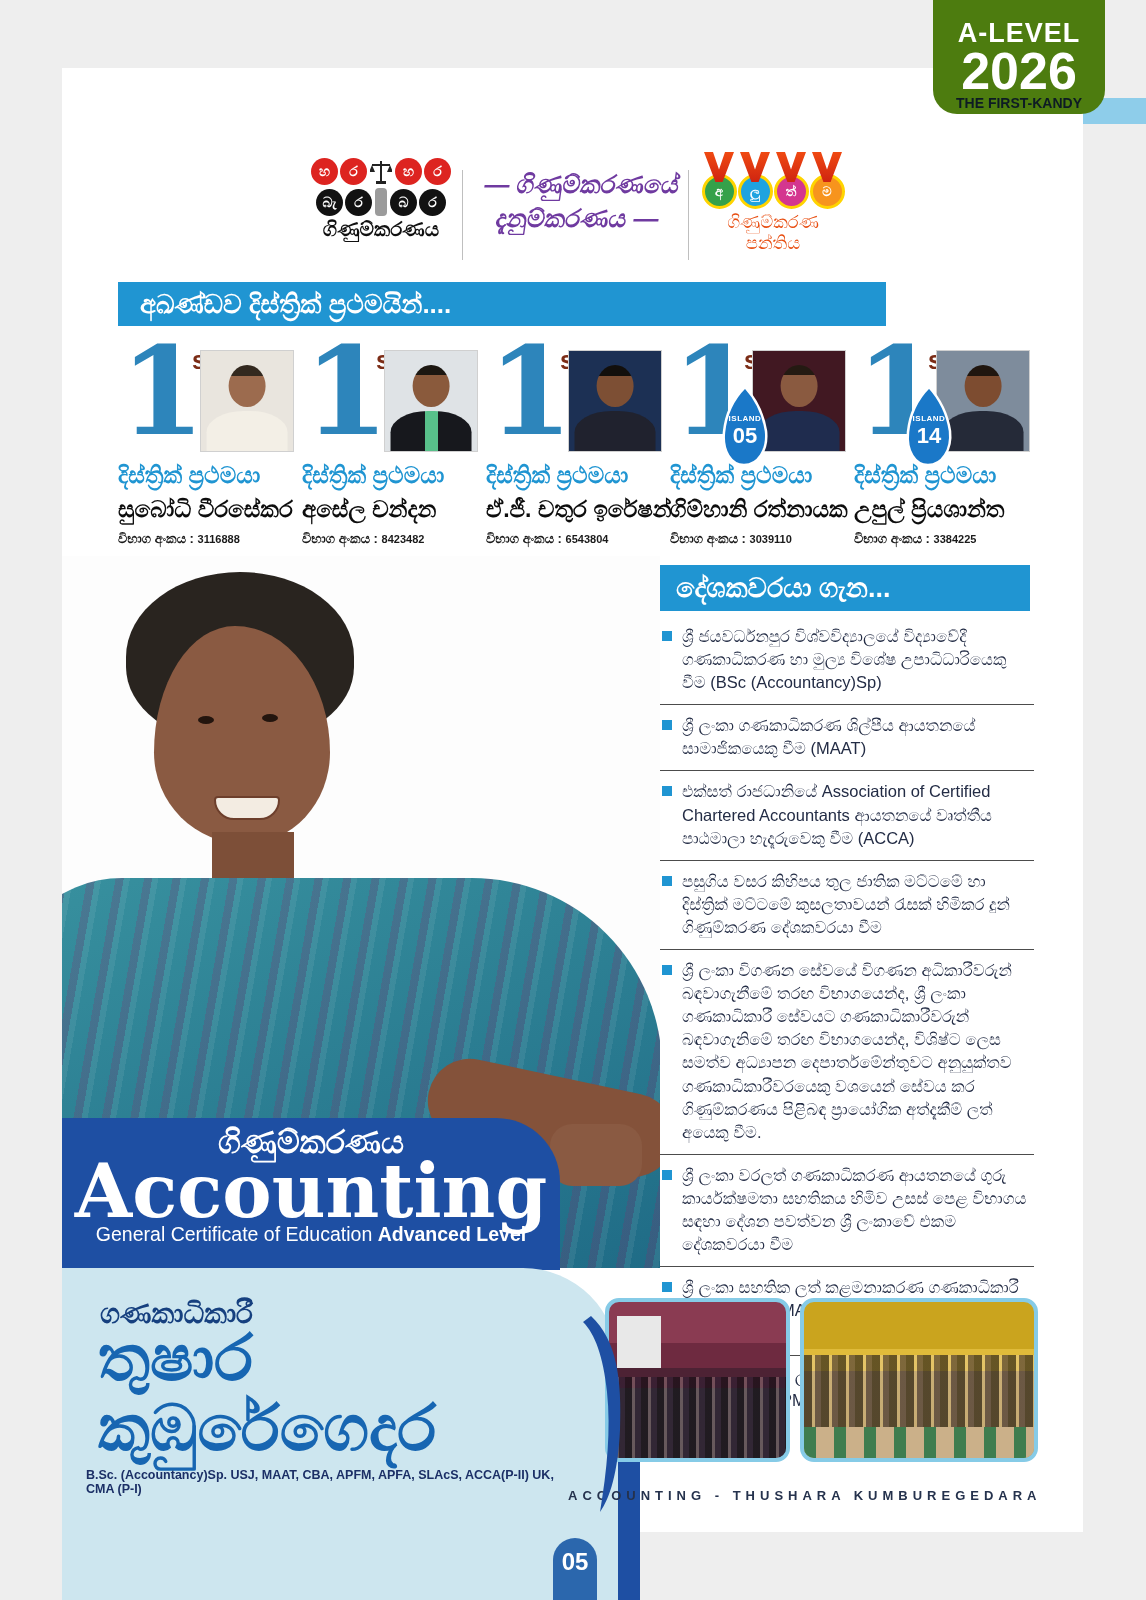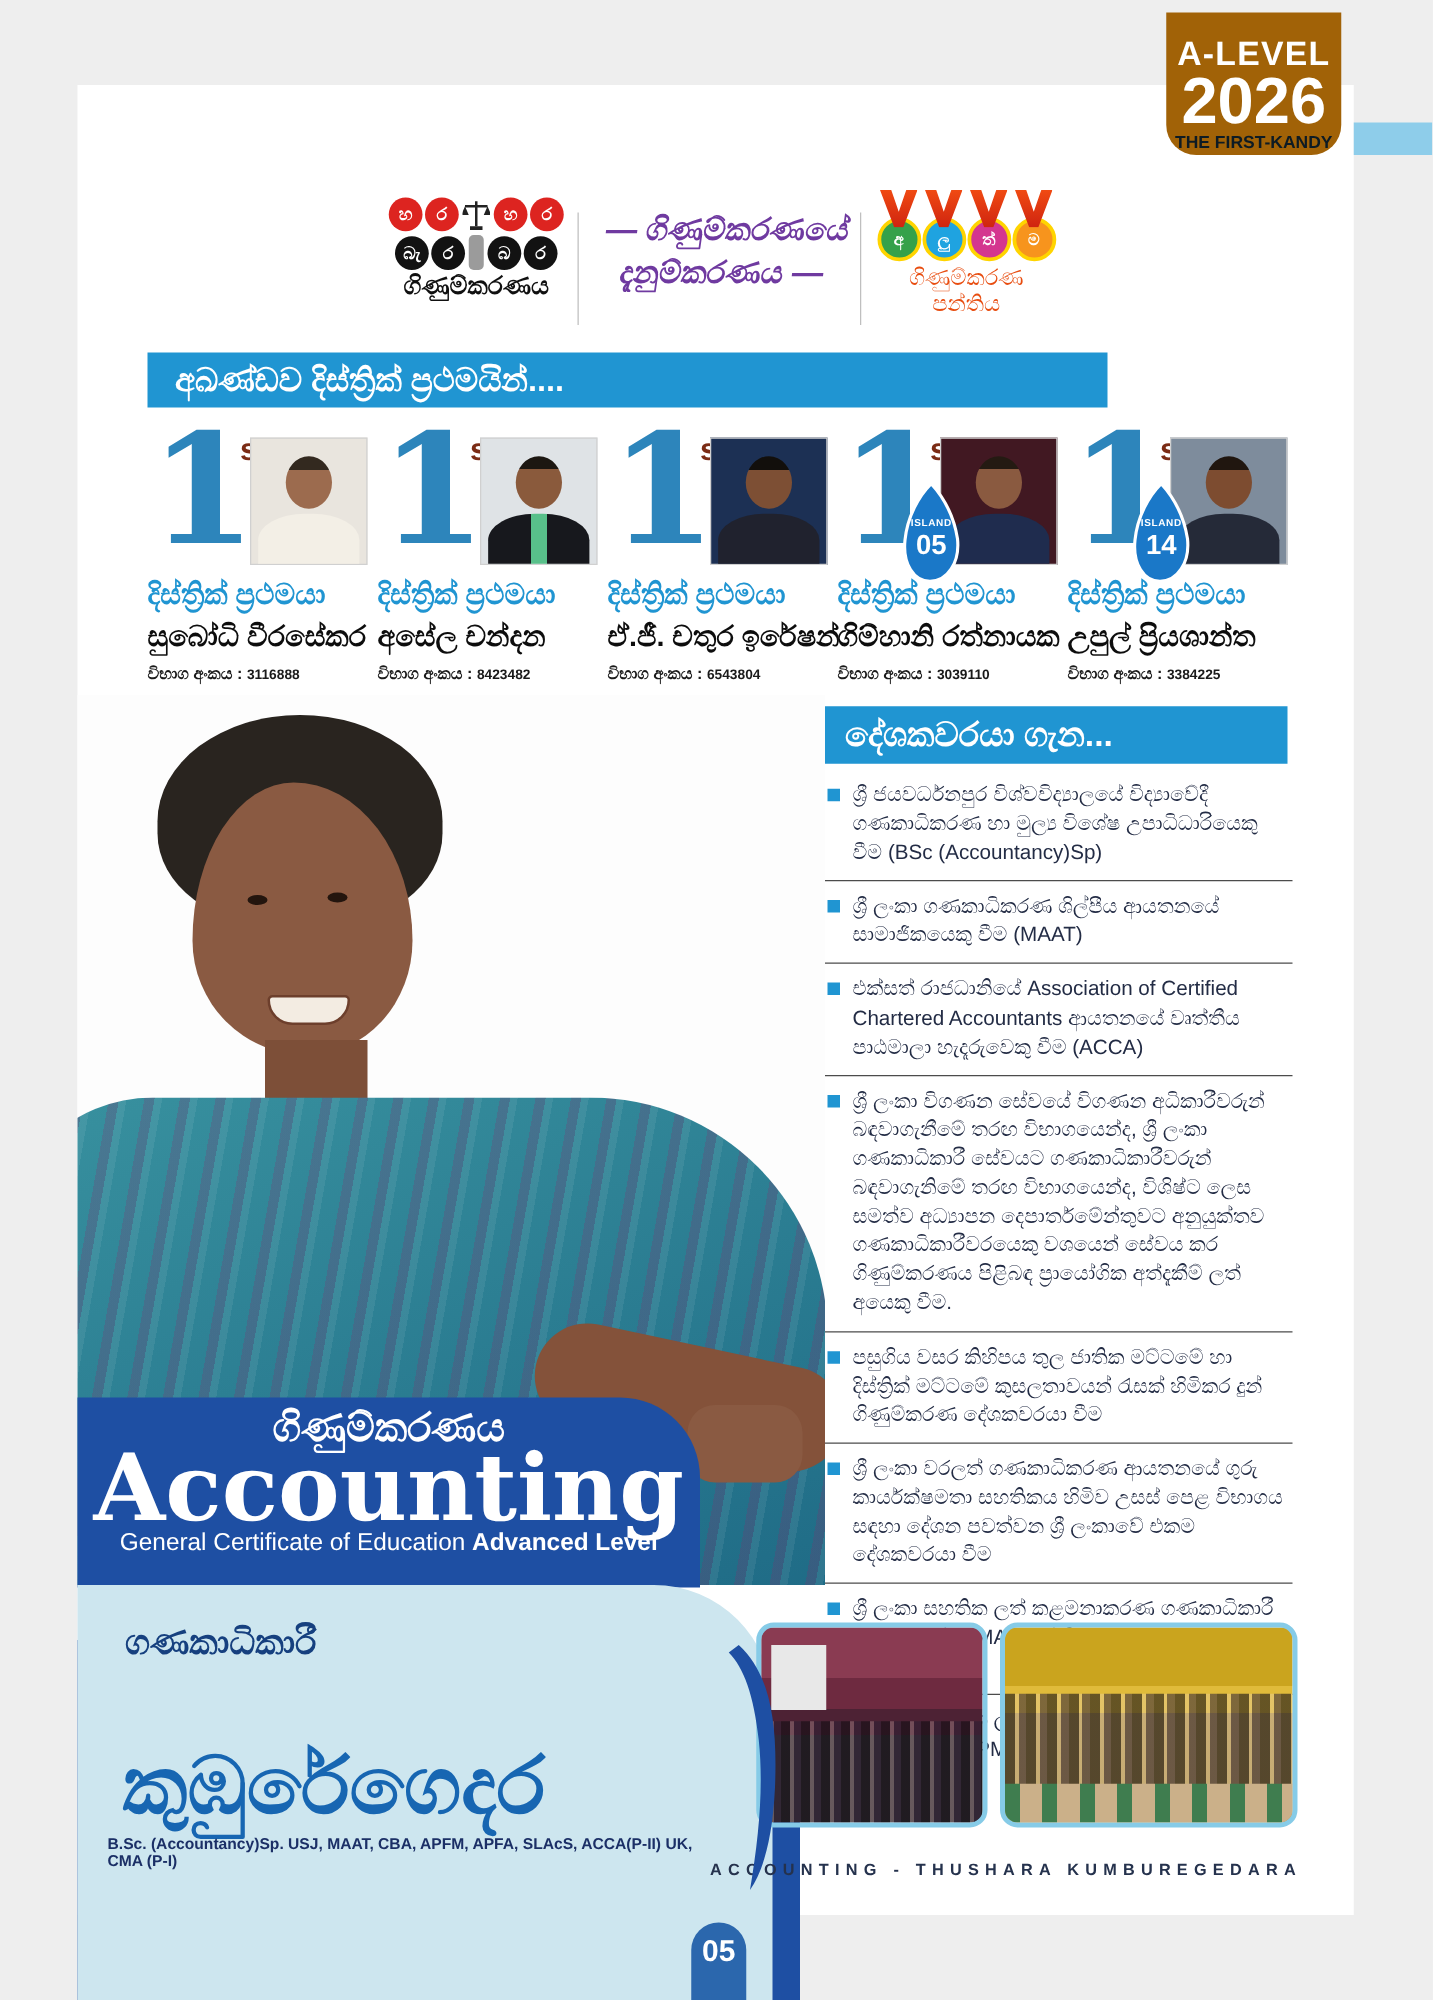--- a/index.html
+++ b/index.html
@@ -4,22 +4,22 @@
 <style>
   html,body{margin:0;padding:0;background:#e9e9e9;}
   #page{position:relative;width:1146px;height:1600px;background:#eeeeee;overflow:hidden;
         font-family:"Liberation Sans","DejaVu Sans",sans-serif;}
   .abs{position:absolute;}
 
   
   #card{left:62px;top:68px;width:1021px;height:1464px;background:#ffffff;}
 
   
-  #alevel-badge{left:933px;top:0;width:140px;height:114px;background:#a16207;
-    border-radius:0 0 24px 24px;color:#fff;text-align:center;z-index:9;margin-top:10px;}
+  #alevel-badge{left:933px;top:0;width:172px;height:114px;background:#4d7c0f;
+    border-radius:0 0 24px 24px;color:#fff;text-align:center;z-index:9;}
   #alevel-badge .l1{font-size:27px;font-weight:800;letter-spacing:1px;margin-top:18px;}
   #alevel-badge .l2{font-size:52px;font-weight:900;line-height:.85;letter-spacing:0;}
   #alevel-badge .l3{font-size:14px;font-weight:800;color:#0d1b24;margin-top:2px;}
   #badge-strip{left:1083px;top:98px;width:63px;height:26px;background:#8ecdea;z-index:8;}
 
   
   .vdiv{width:1px;background:#bfbfbf;}
   #logo-left{left:306px;top:158px;width:150px;height:110px;}
   .lrow{display:flex;align-items:center;justify-content:center;gap:2px;}
   .coin27{width:27px;height:27px;border-radius:50%;color:#fff;font-weight:800;font-size:14px;
@@ -335,25 +335,25 @@
     <div class="aitem">
         <span class="sq"></span>
         <span class="atxt">ශ්‍රී ලංකා ගණකාධිකරණ ශිල්පීය ආයතනයේ සාමාජිකයෙකු වීම (MAAT)</span>
       </div>
     <div class="aitem">
         <span class="sq"></span>
         <span class="atxt">එක්සත් රාජධානියේ Association of Certified Chartered Accountants ආයතනයේ වෘත්තීය පාඨමාලා හැදෑරුවෙකු වීම (ACCA)</span>
       </div>
     <div class="aitem">
         <span class="sq"></span>
+        <span class="atxt">පසුගිය වසර කිහිපය තුල ජාතික මට්ටමේ හා දිස්ත්‍රික් මට්ටමේ කුසලතාවයන් රැසක් හිමිකර දුන් ගිණුම්කරණ දේශකවරයා වීම</span>
+      </div>
+    <div class="aitem">
+        <span class="sq"></span>
         <span class="atxt">ශ්‍රී ලංකා විගණන සේවයේ විගණන අධිකාරීවරුන් බඳවාගැනීමේ තරඟ විභාගයෙන්ද, ශ්‍රී ලංකා ගණකාධිකාරී සේවයට ගණකාධිකාරීවරුන් බඳවාගැනිමේ තරඟ විභාගයෙන්ද, විශිෂ්ට ලෙස සමත්ව අධ්‍යාපන දෙපාර්තමේන්තුවට අනුයුක්තව ගණකාධිකාරීවරයෙකු වශයෙන් සේවය කර ගිණුම්කරණය පිළිබඳ ප්‍රායෝගික අත්දැකීම් ලත් අයෙකු වීම.</span>
-      </div>
-    <div class="aitem">
-        <span class="sq"></span>
-        <span class="atxt">පසුගිය වසර කිහිපය තුල ජාතික මට්ටමේ හා දිස්ත්‍රික් මට්ටමේ කුසලතාවයන් රැසක් හිමිකර දුන් ගිණුම්කරණ දේශකවරයා වීම</span>
       </div>
     <div class="aitem">
         <span class="sq"></span>
         <span class="atxt">ශ්‍රී ලංකා වරලත් ගණකාධිකරණ ආයතනයේ ගුරු කාර්යක්ෂමතා සහතිකය හිමිව උසස් පෙළ විභාගය සඳහා දේශන පවත්වන ශ්‍රී ලංකාවේ එකම දේශකවරයා වීම</span>
       </div>
     <div class="aitem">
         <span class="sq"></span>
         <span class="atxt">ශ්‍රී ලංකා සහතික ලත් කළමනාකරණ ගණකාධිකාරී ආයතනයේ (CMA) වෘත්තීය පාඨමාලා හැදෑරුවෙකු වීම.</span>
       </div>
     <div class="aitem">
@@ -367,20 +367,21 @@
     <div class="en">Accounting</div>
     <div class="gce">
       <span>General Certificate of Education</span>
       <b>Advanced Level</b>
     </div>
   </div>
 
   <div class="abs" id="lpanel-back"></div>
   <div class="abs" id="lpanel"></div>
   <div class="abs" id="lect-title">ගණකාධිකාරී</div>
+  <div class="abs" id="lect-first">තුෂාර</div>
   <div class="abs" id="lect-last">කුඹුරේගෙදර</div>
   <div class="abs" id="lect-quals">B.Sc. (Accountancy)Sp. USJ, MAAT, CBA, APFM, APFA, SLAcS, ACCA(P-II) UK, CMA (P-I)</div>
 
   <div class="abs cphoto" id="cphoto1">
     <div class="screen"></div>
     <div class="crowd"></div>
   </div>
   <div class="abs cphoto" id="cphoto2">
     <div class="crowd"></div>
     <div class="desks"></div>

